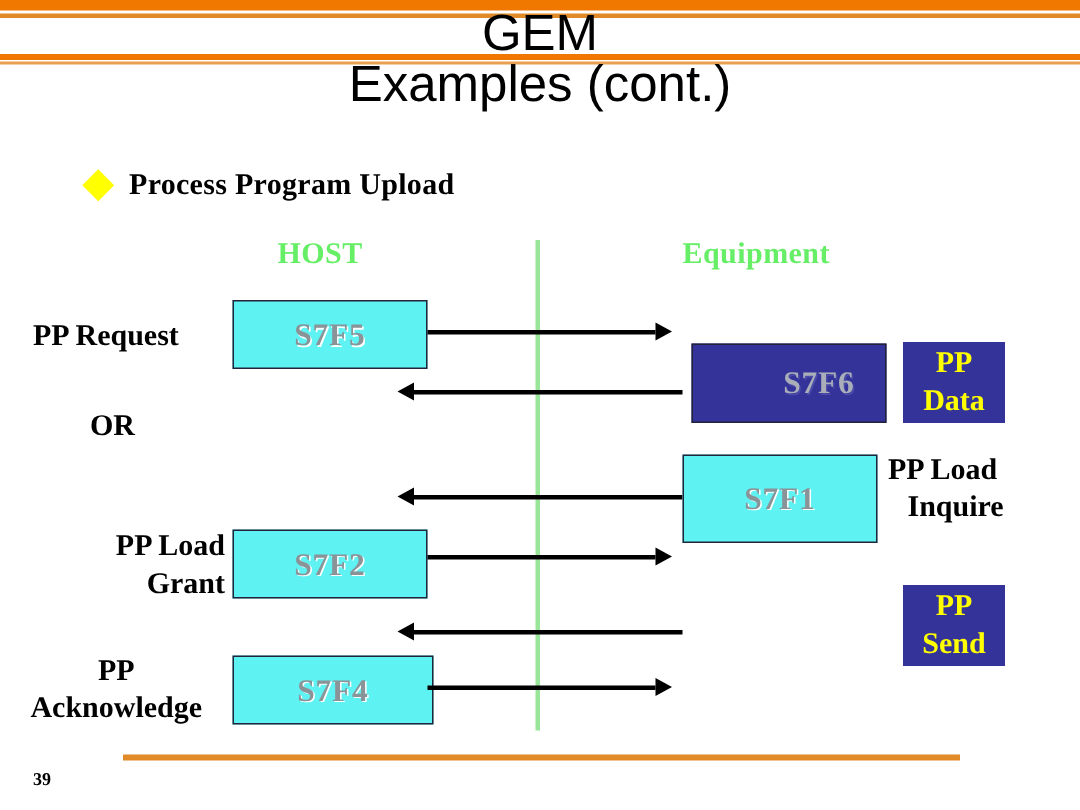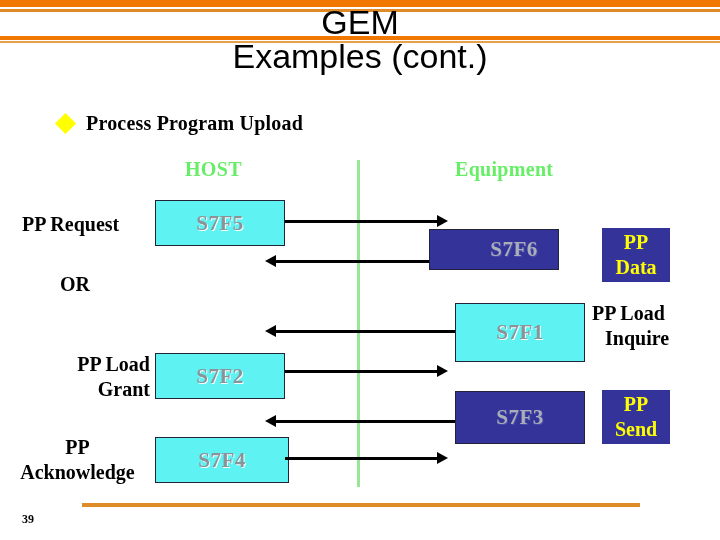--- a/index.html
+++ b/index.html
@@ -210,21 +210,21 @@
   <div class="label" style="left:22px; top:212px;">PP Request</div>
 
   <div class="msgbox host" style="left:155px; top:200px; width:130px; height:46px;">S7F5</div>
 
   <div class="arrow" style="left:285px; top:220px; width:152px;"></div>
   <div class="arrow-head right" style="left:437px; top:215px;"></div>
 
   <div class="arrow" style="left:276px; top:260px; width:179px;"></div>
   <div class="arrow-head left" style="left:265px; top:255px;"></div>
 
-  <div class="msgbox equip" style="left:429px; top:229px; width:130px; height:41px;padding-left:40px;">S7F6</div>
+  <div class="msgbox equip" style="left:461px; top:229px; width:130px; height:53px;padding-left:40px;">S7F6</div>
 
   <div class="tagbox" style="left:602px; top:228px; width:68px; height:54px;">
     <span>PP</span>
     <span>Data</span>
   </div>
 
   <div class="label" style="left:60px; top:272px;">OR</div>
 
   <div class="arrow" style="left:276px; top:330px; width:179px;"></div>
   <div class="arrow-head left" style="left:265px; top:325px;"></div>
@@ -242,21 +242,20 @@
   </div>
 
   <div class="msgbox host" style="left:155px; top:353px; width:130px; height:46px;">S7F2</div>
 
   <div class="arrow" style="left:285px; top:370px; width:152px;"></div>
   <div class="arrow-head right" style="left:437px; top:365px;"></div>
 
   <div class="arrow" style="left:276px; top:420px; width:179px;"></div>
   <div class="arrow-head left" style="left:265px; top:415px;"></div>
 
-  <div class="msgbox equip" style="left:455px; top:391px; width:130px; height:53px;">S7F3</div>
 
   <div class="tagbox" style="left:602px; top:390px; width:68px; height:54px;">
     <span>PP</span>
     <span>Send</span>
   </div>
 
   <div class="label" style="left:5px; top:435px; width:145px; text-align:center;">
     <span>PP</span><br>
     <span>Acknowledge</span>
   </div>

